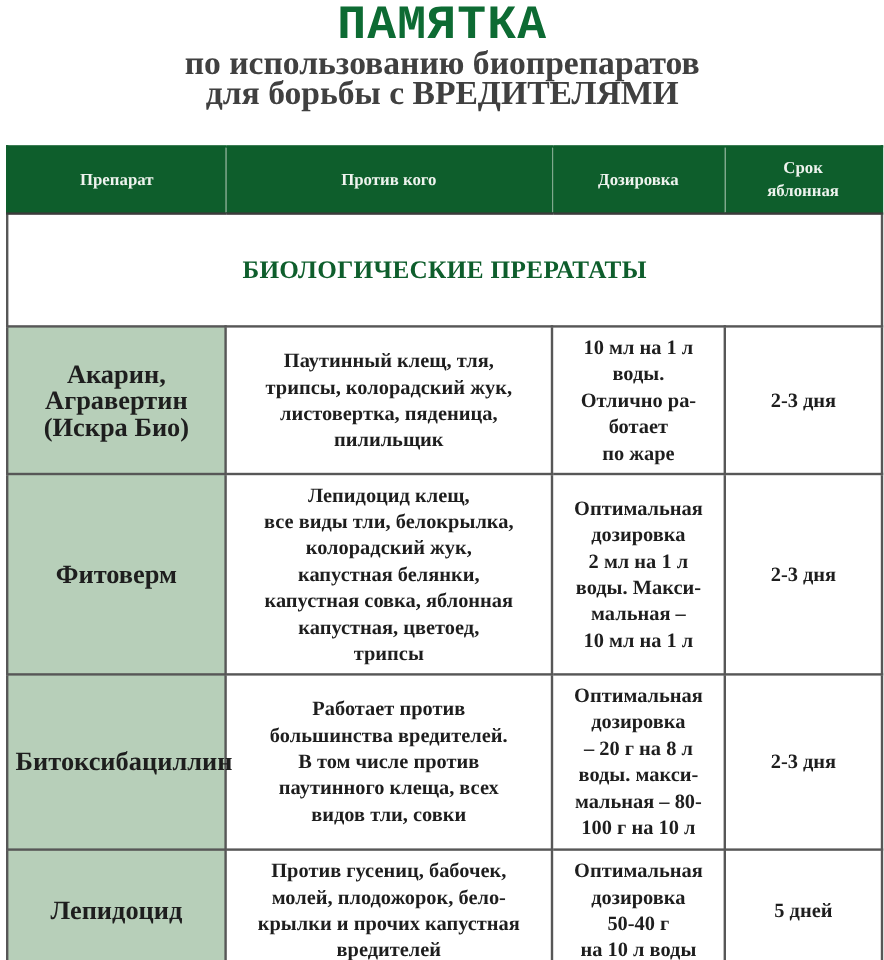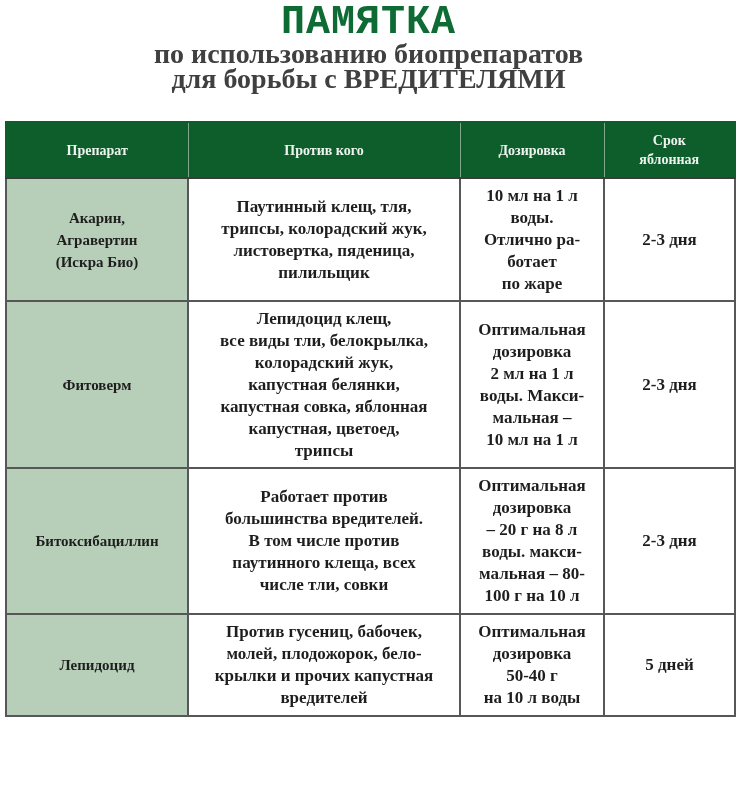--- a/index.html
+++ b/index.html
@@ -34,21 +34,21 @@
     border-left: 1px solid #7fa88d; border-right: 1px solid #7fa88d;
     border-top: 2px solid #0e5e2c; border-bottom: 2px solid #3b3b3b;
   }
   th:first-child { border-left: 2px solid #0e5e2c; }
   th:last-child { border-right: 2px solid #0e5e2c; }
 
   td {
     border: 2px solid #575757; text-align: center; vertical-align: middle;
     font-size: 17px; line-height: 22px; padding: 2px 6px;
   }
-  td.name { background: #b7cfb9; font-size: 15px; }
+  td.name { background: #b7cfb9; font-size: 22px; }
   td.section {
     height: 88px; color: #0e5e2c; font-size: 21px; letter-spacing: 0.3px;
     background: #ffffff;
   }
   tr.r1 td { height: 117px; }
   tr.r2 td { height: 161px; }
   tr.r3 td { height: 140px; }
   tr.r4 td { height: 96px; }
   .line { display: block; }
 </style>
@@ -71,20 +71,23 @@
       <th>Препарат</th>
       <th>Против кого</th>
       <th>Дозировка</th>
       <th>
         <span class="line">Срок</span>
         <span class="line">яблонная</span>
       </th>
     </tr>
   </thead>
   <tbody>
+    <tr>
+      <td class="section" colspan="4">БИОЛОГИЧЕСКИЕ ПРЕРАТАТЫ</td>
+    </tr>
 
     <tr class="r1">
       <td class="name">
         <span class="line">Акарин,</span>
         <span class="line">Агравертин</span>
         <span class="line">(Искра Био)</span>
       </td>
       <td>
         <span class="line">Паутинный клещ, тля,</span>
         <span class="line">трипсы, колорадский жук,</span>
@@ -127,21 +130,21 @@
 
     <tr class="r3">
       <td class="name">
         <span class="line">Битоксибациллин</span>
       </td>
       <td>
         <span class="line">Работает против</span>
         <span class="line">большинства вредителей.</span>
         <span class="line">В том числе против</span>
         <span class="line">паутинного клеща, всех</span>
-        <span class="line">числе тли, совки</span>
+        <span class="line">видов тли, совки</span>
       </td>
       <td>
         <span class="line">Оптимальная</span>
         <span class="line">дозировка</span>
         <span class="line">– 20 г на 8 л</span>
         <span class="line">воды. макси-</span>
         <span class="line">мальная – 80-</span>
         <span class="line">100 г на 10 л</span>
       </td>
       <td>2-3 дня</td>

